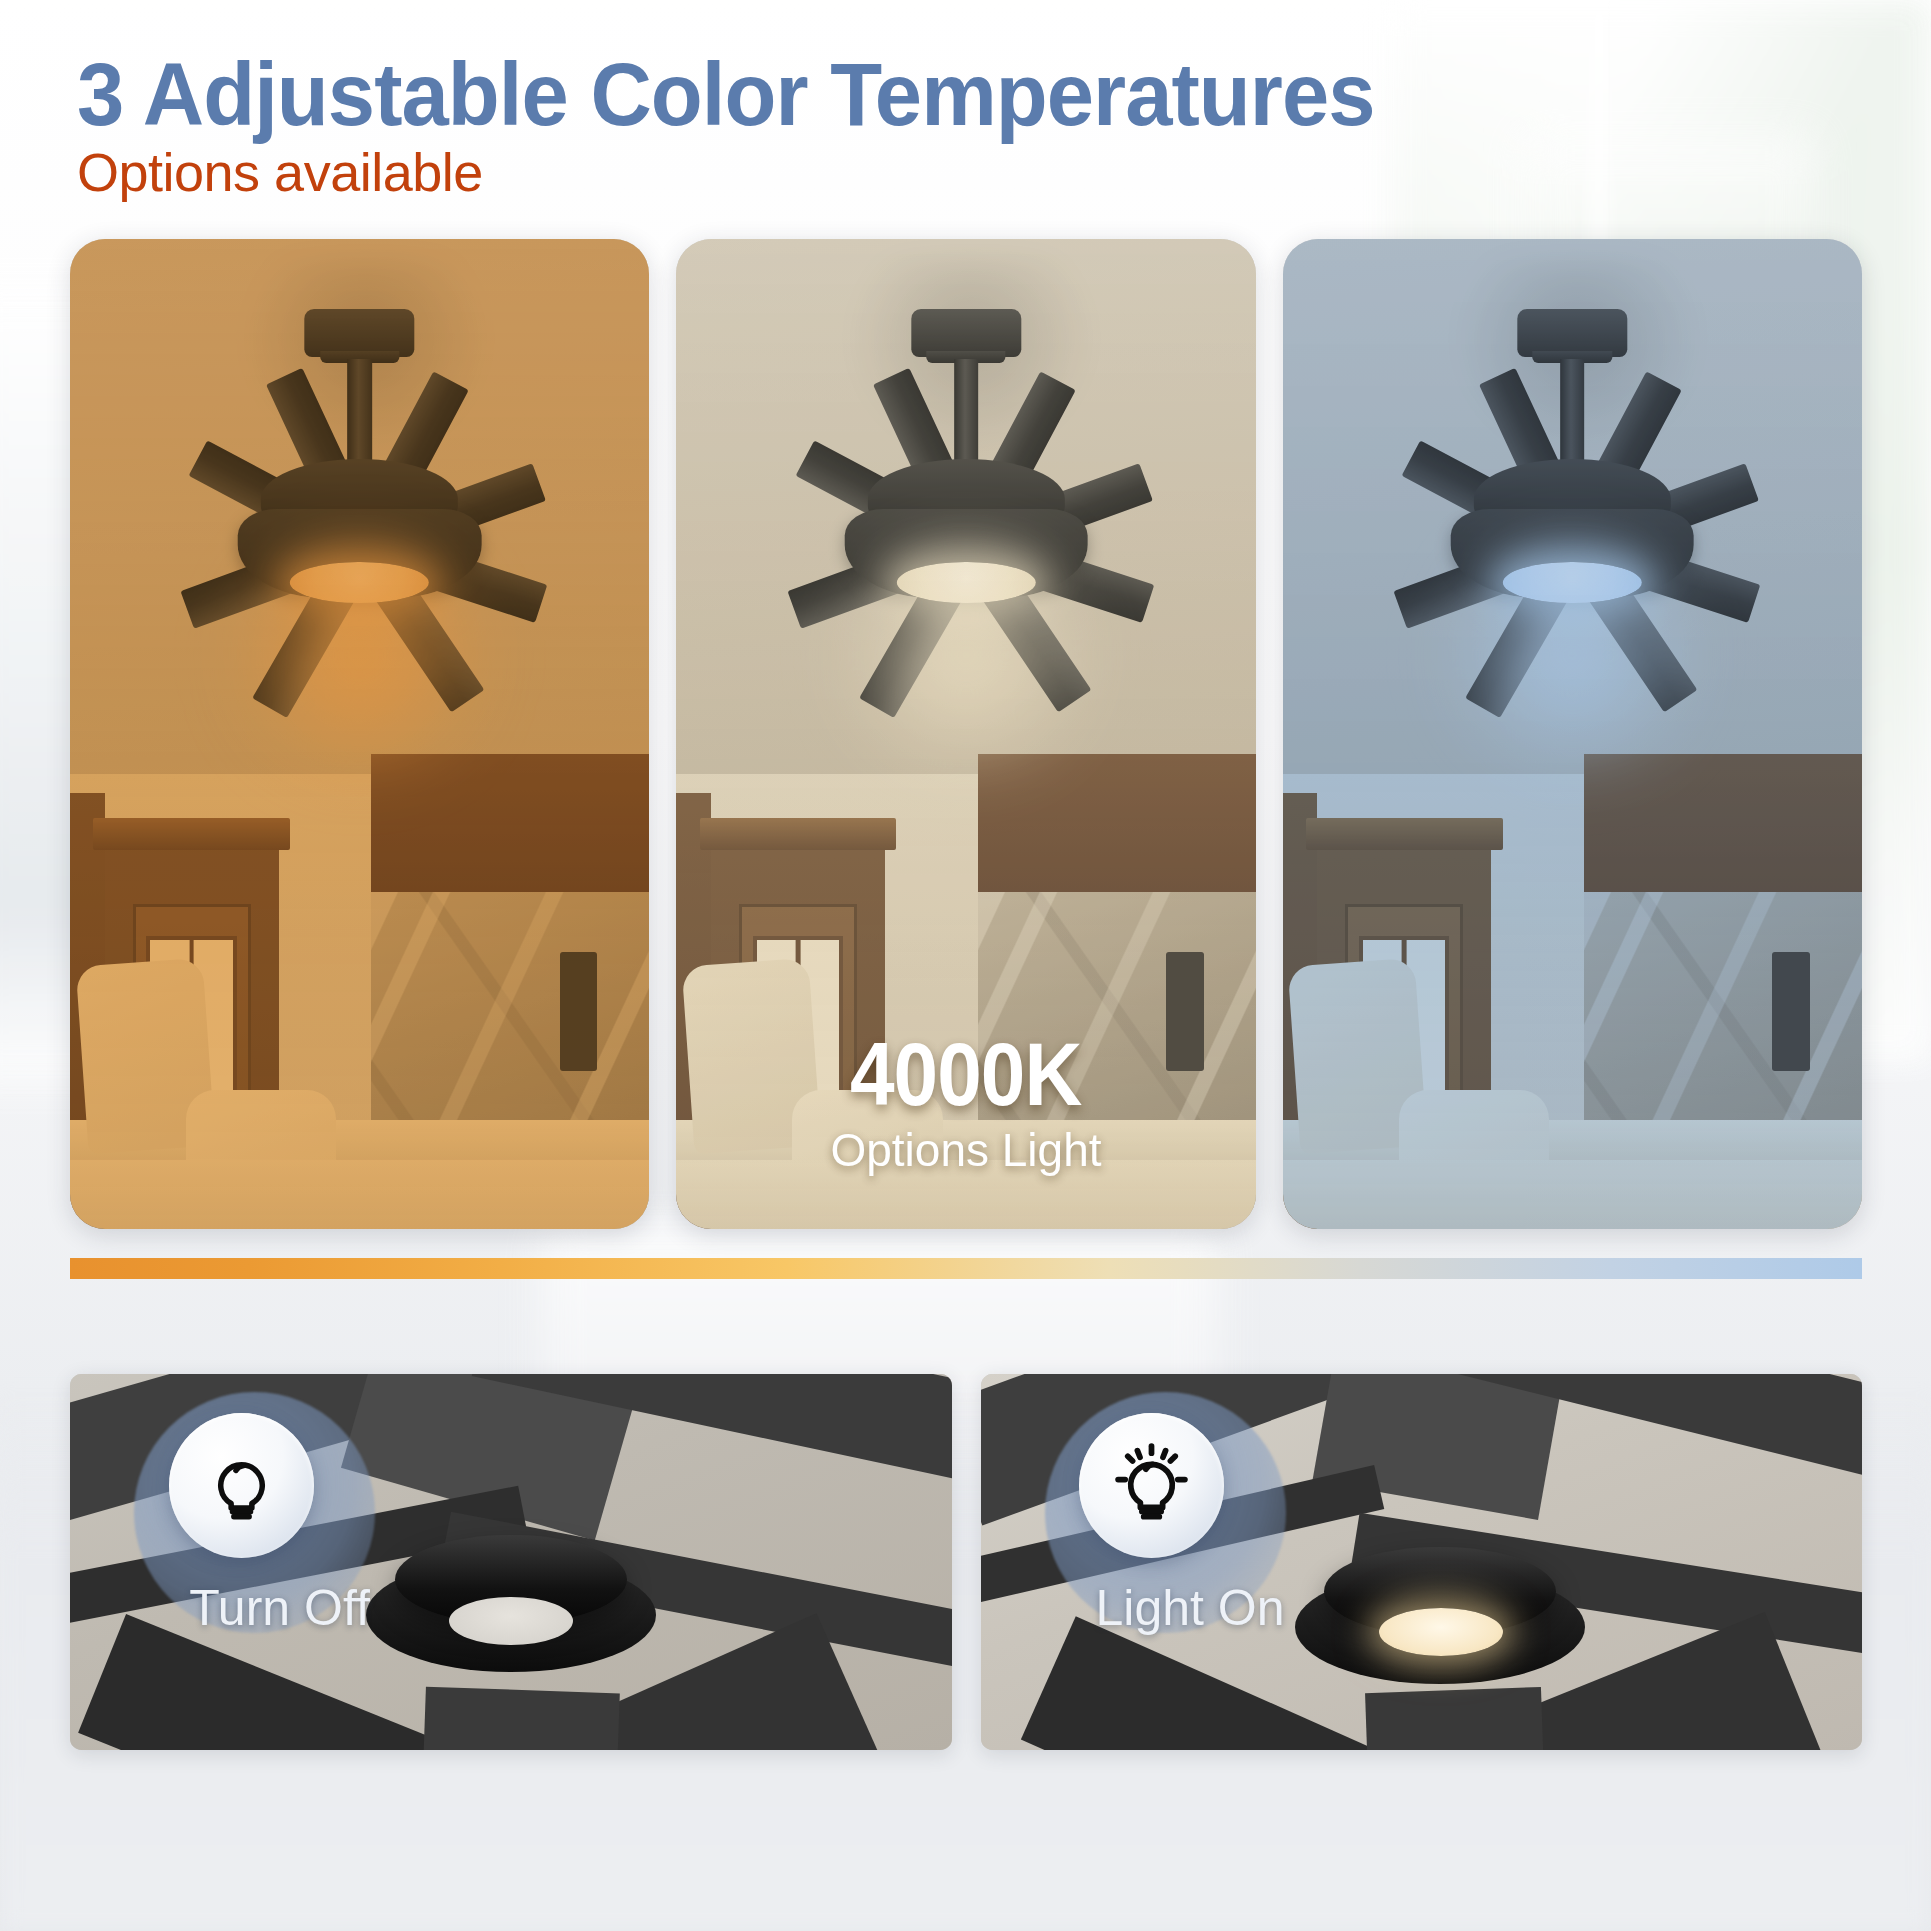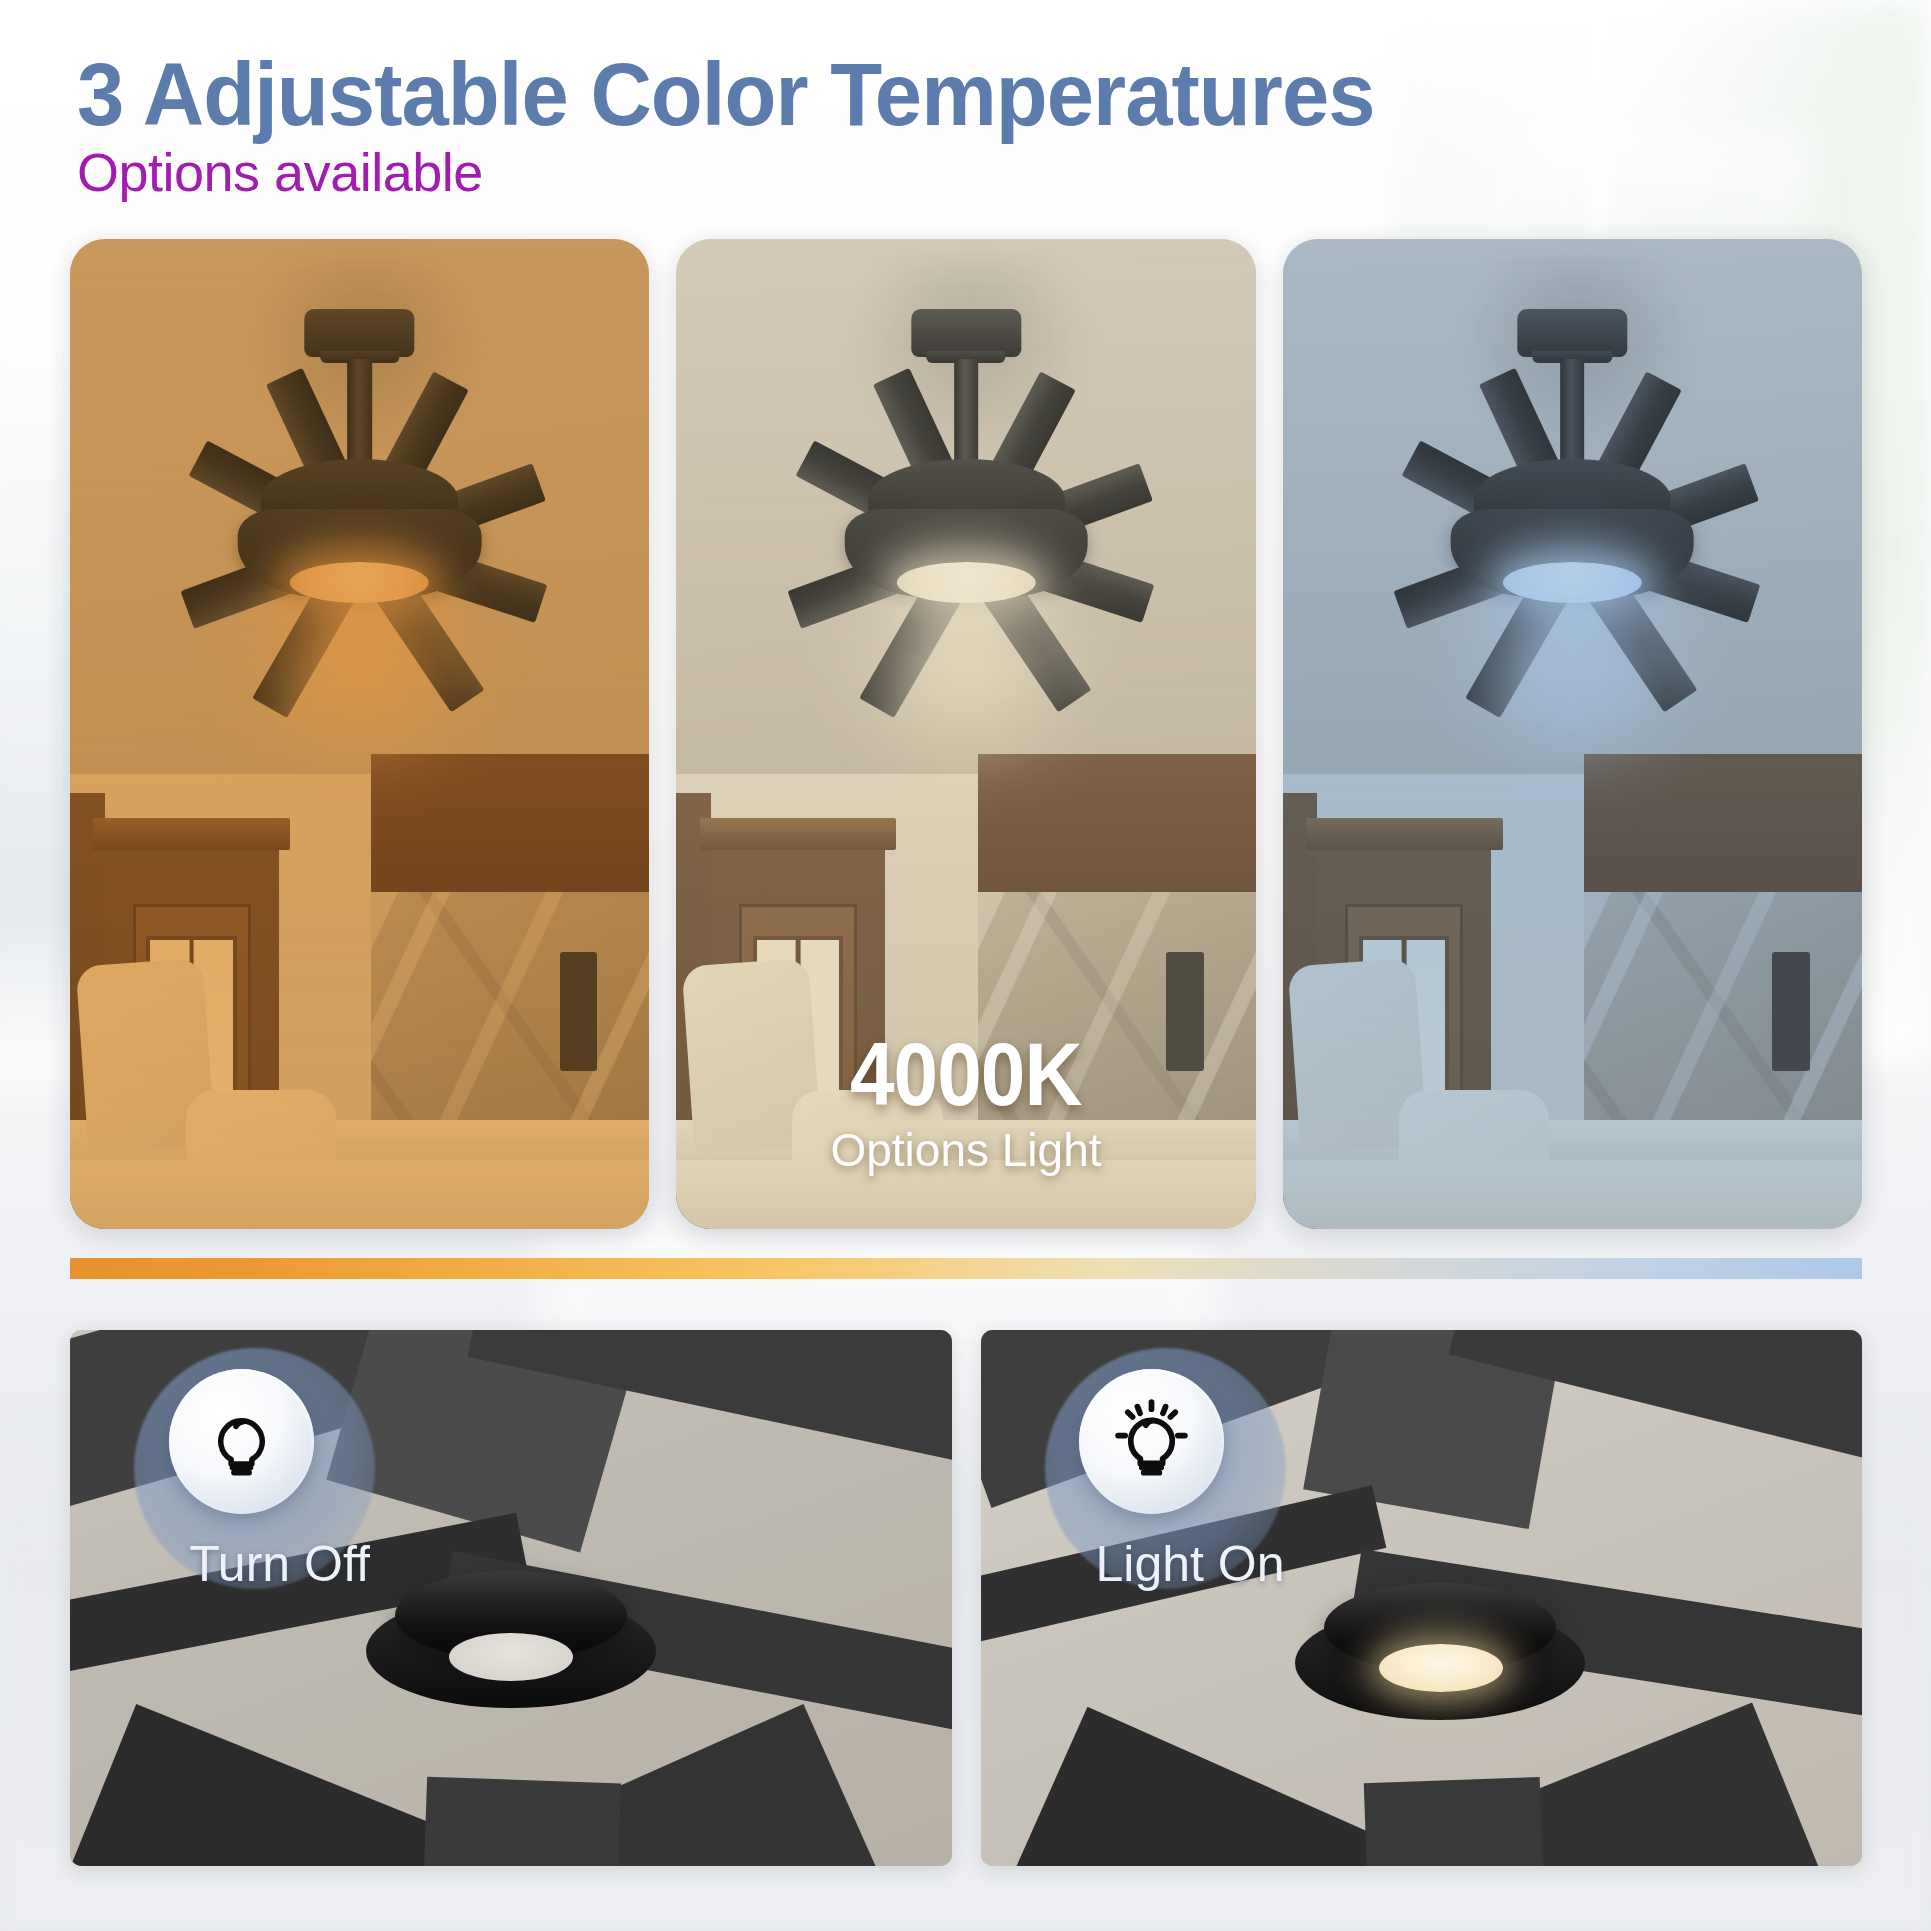--- a/index.html
+++ b/index.html
@@ -57,21 +57,21 @@
     position:absolute; left:77px; top:50px; z-index:6;
     font-size:89px; line-height:1.0;
     font-weight:700; color:#5b7cad;
     letter-spacing:-1px;
     transform:scaleX(.955); transform-origin:left center;
     white-space:nowrap;
   }
   .subheading{
     position:absolute; left:77px; top:145px; z-index:6;
     font-size:54px; line-height:1.0;
-    font-weight:400; color:#a21caf;
+    font-weight:400; color:#c2410c;
     letter-spacing:-0.5px; white-space:nowrap;
   }
 
   
   .cards{
     position:absolute; left:70px; top:239px; z-index:5;
     width:1792px; height:990px;
     display:flex; gap:27px;
   }
   .card{
@@ -235,22 +235,22 @@
   .divider{
     position:absolute; left:70px; top:1258px; z-index:6;
     width:1792px; height:21px;
     background:linear-gradient(90deg,
       #e8912e 0%, #eb9a33 10%, #f2ae46 24%, #f8c766 40%,
       #eedfb6 58%, #d7d8d4 72%, #c2d2e4 86%, #aecae8 100%);
   }
 
   
   .bottom{
-    position:absolute; left:70px; top:1330px; z-index:5;
-    width:1792px; height:536px;
+    position:absolute; left:70px; top:1374px; z-index:5;
+    width:1792px; height:376px;
     display:flex; gap:29px;
   }
   .panel{
     position:relative; flex:1; height:100%;
     border-radius:11.6px; overflow:hidden;
     background:#c9c9c5;
     box-shadow:0 4.8px 19.3px rgba(40,45,60,.13);
   }
 
   

